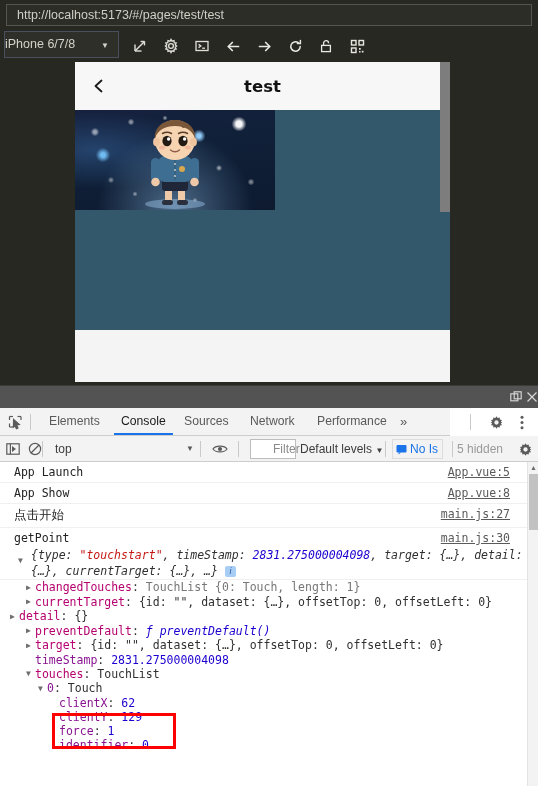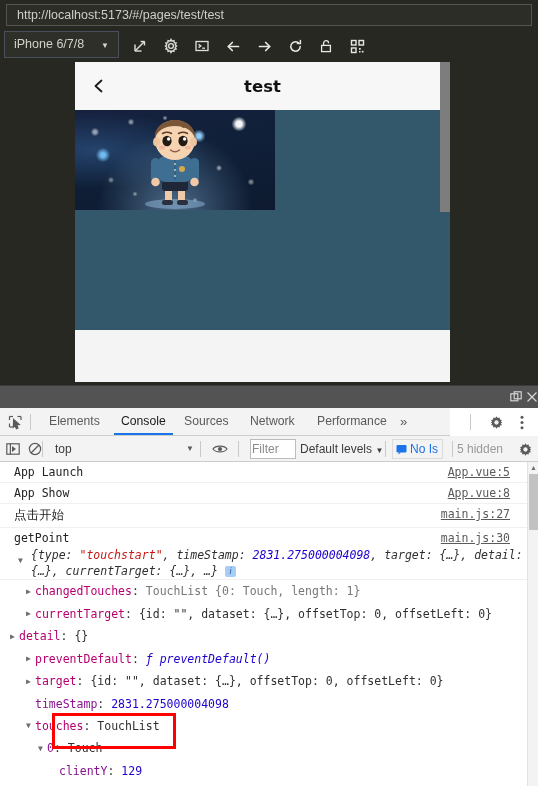--- a/index.html
+++ b/index.html
@@ -22,21 +22,21 @@
     color: #cfcfc6; font-size: 12.5px; line-height: 20px;
     padding-left: 10px; white-space: nowrap; overflow: hidden;
     font-family: "Liberation Sans", sans-serif;
   }
   #device-toolbar {
     position: absolute; left: 0; top: 30px; width: 538px; height: 32px;
   }
   #device-select {
     position: absolute; left: 4px; top: 1px; width: 115px; height: 27px;
     border: 1px solid #4a4f5e; background: #2f2f2a;
-    color: #d2d2c9; font-size: 12.5px; line-height: 25px; padding-left: 9px;
+    color: #d2d2c9; font-size: 12.5px; line-height: 25px; 
     white-space: nowrap; overflow: hidden;
   }
   #device-select .caret {
     position: absolute; right: 9px; top: 0; color: #d2d2c9; font-size: 8px; line-height: 27px;
   }
   .tb-icon {
     position: absolute; top: 5px; width: 22px; height: 22px;
     display: flex; align-items: center; justify-content: center;
   }
   .tb-icon svg { display: block; }
@@ -155,21 +155,21 @@
     position: absolute; left: 47px; top: 3px; width: 152px; height: 20px;
     font-size: 12px; color: #3c3c3c; line-height: 20px; padding-left: 8px;
   }
   #ctx-caret {
     position: absolute; left: 186px; top: 3px; height: 20px; line-height: 20px;
     font-size: 8px; color: #5a5a5a;
   }
   #filter-input {
     position: absolute; left: 250px; top: 3px; width: 46px; height: 20px;
     background: #fff; border: 1px solid #bdbdbd;
-    font-size: 12px; color: #8a8a8a; line-height: 18px; padding-left: 1px;
+    font-size: 12px; color: #8a8a8a; line-height: 18px; padding-left: 22px;
   }
   #levels-select {
     position: absolute; left: 300px; top: 3px; height: 20px; line-height: 20px;
     font-size: 12px; color: #3c3c3c; white-space: nowrap;
   }
   #no-issues {
     position: absolute; left: 392px; top: 3px; height: 20px; line-height: 20px;
     font-size: 12px; color: #1a73e8; white-space: nowrap;
     border: 1px solid #dcdcdc; padding: 0 4px 0 3px;
     display: flex; align-items: center; gap: 3px;
@@ -188,21 +188,21 @@
   .msg-row {
     position: relative; border-bottom: 1px solid #f0f0f0;
     padding: 3px 0 3px 14px; min-height: 20px;
   }
   .msg-text { color: #222; white-space: nowrap; }
   .msg-text.cn { font-family: Liberation Serif, serif; font-size: 12.5px; }
   .msg-src {
     position: absolute; right: 18px; top: 3px;
     color: #5a5a5a; text-decoration: underline; font-size: 11.5px;
   }
-  .obj-line { padding-left: 14px; white-space: nowrap; line-height: 22px; }
+  .obj-line { padding-left: 14px; white-space: nowrap; line-height: 14px; }
   .tri {
     display: inline-block; width: 9px; color: #6e6e6e; font-size: 8px;
     vertical-align: middle;
   }
   .k-name { color: #b5006e; }
   .k-purple { color: #881391; }
   .v-str { color: #c41a16; }
   .v-num { color: #1c00cf; }
   .v-plain { color: #303030; }
   .v-dim { color: #777; }
@@ -552,20 +552,23 @@
       </div>
 
       <div class="obj-line" style="padding-left:26px">
         <span class="tri">▼</span><span class="k-name">touches</span><span class="v-plain">: </span><span class="v-plain">TouchList</span>
       </div>
 
       <div class="obj-line" style="padding-left:38px">
         <span class="tri">▼</span><span class="k-purple">0</span><span class="v-plain">: </span><span class="v-plain">Touch</span>
       </div>
 
+      <div class="obj-line" style="padding-left:59px">
+        <span class="k-purple">clientX</span><span class="v-plain">: </span><span class="v-num">62</span>
+      </div>
 
       <div class="obj-line" style="padding-left:59px">
         <span class="k-purple">clientY</span><span class="v-plain">: </span><span class="v-num">129</span>
       </div>
 
       <div class="obj-line" style="padding-left:59px">
         <span class="k-purple">force</span><span class="v-plain">: </span><span class="v-num">1</span>
       </div>
 
       <div class="obj-line" style="padding-left:59px">

